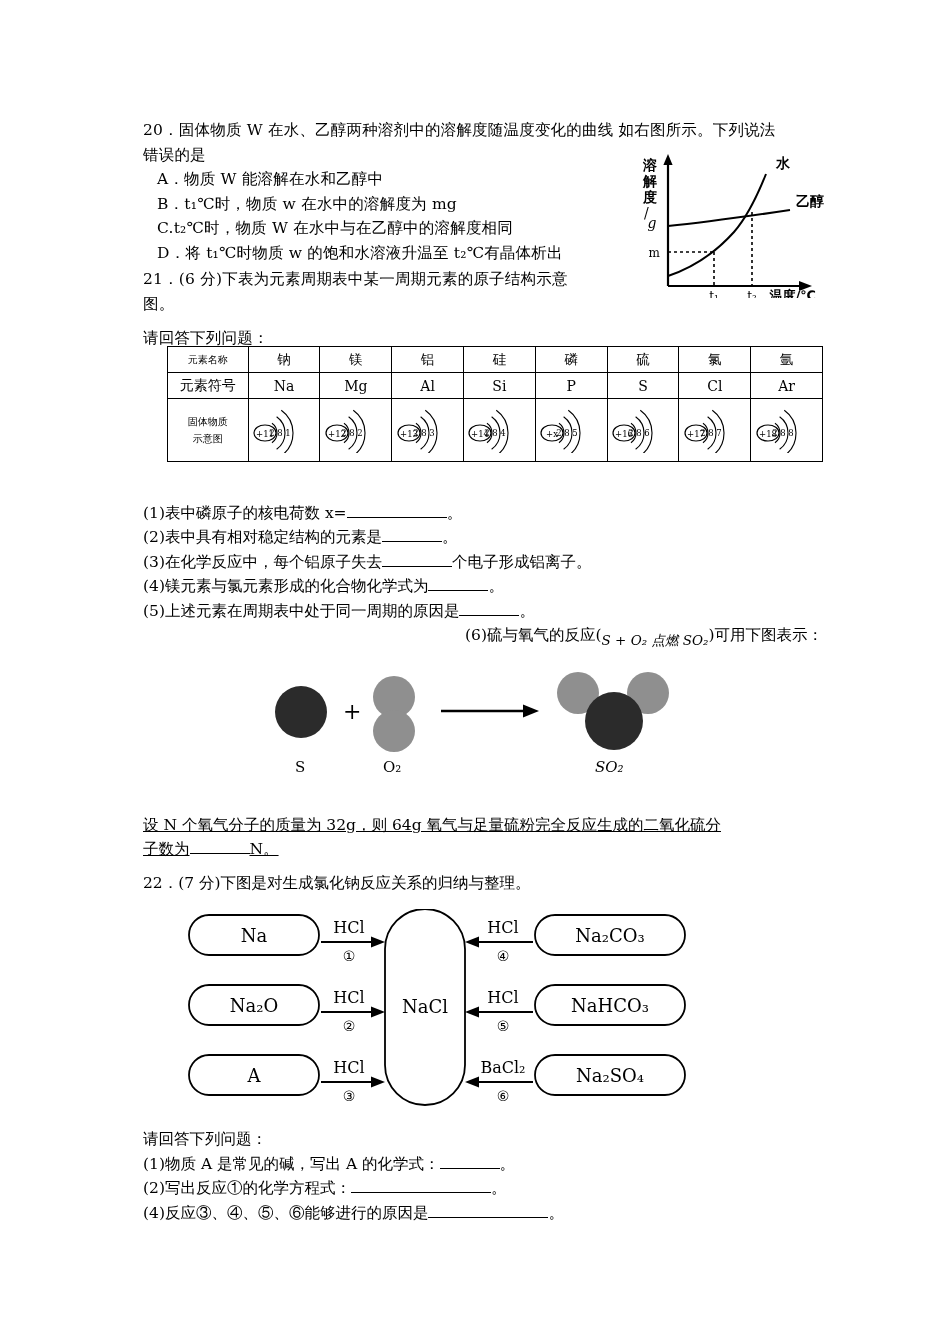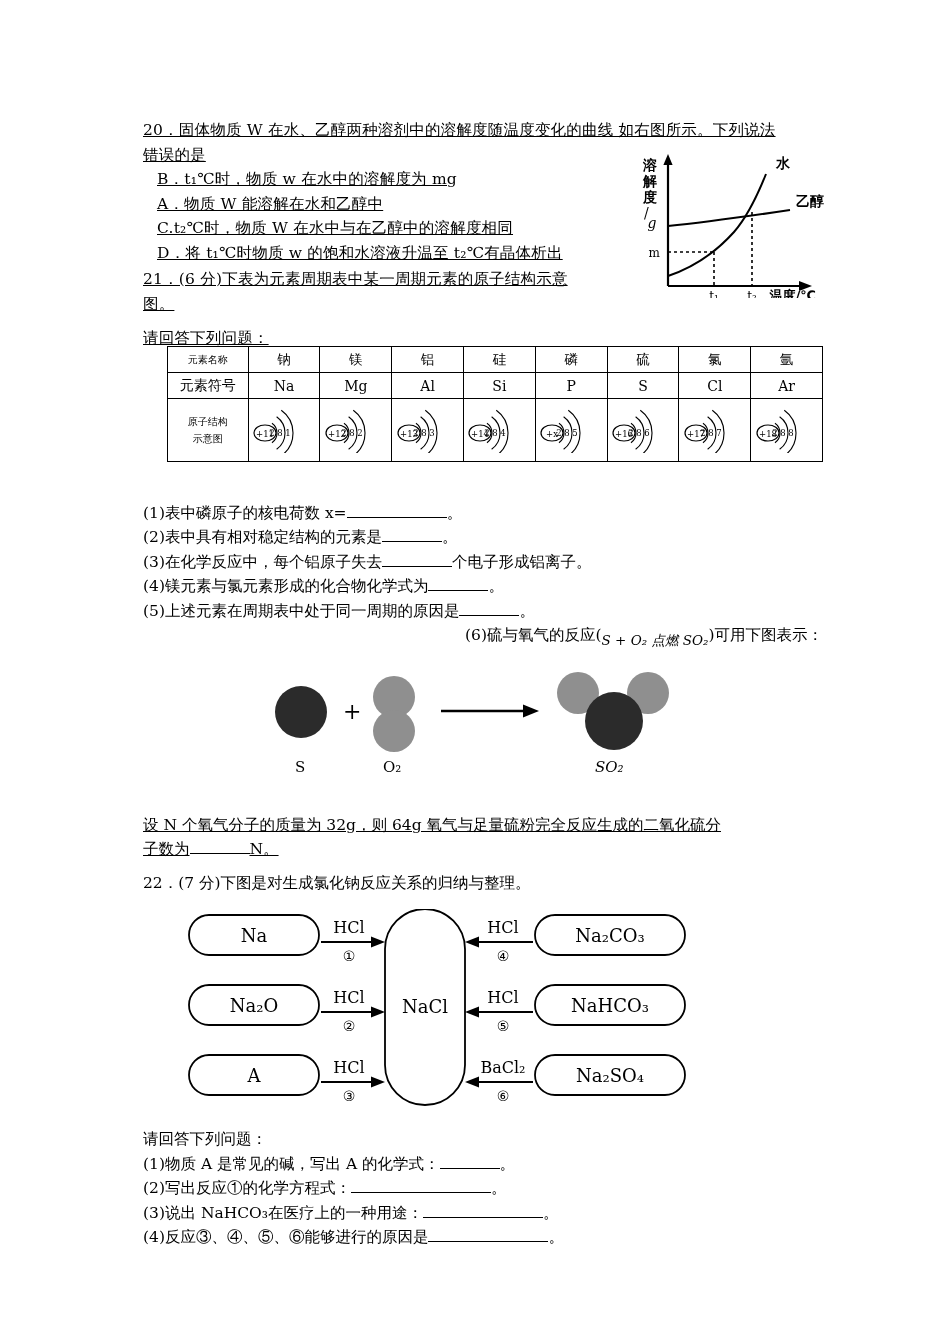--- a/index.html
+++ b/index.html
@@ -24,21 +24,20 @@
     top: 118px;
     width: 680px;
   }
 
   
   .line {
     font-size: 15.5px;
     line-height: 24.5px;
     white-space: nowrap;
     letter-spacing: 0.2px;
-    text-decoration: underline;
   }
   .blk { line-height: 24.5px; font-size: 15.5px; }
   .indent1 { padding-left: 14px; }
   .ul { display: inline-block; border-bottom: 1px solid #000; height: 14px; }
   .u60 { width: 60px; } .u70 { width: 70px; }
   .u100 { width: 100px; } .u120 { width: 120px; } .u140 { width: 140px; }
 
   
   #q20 { position: relative; }
   #q20-opts { width: 470px; }
@@ -118,22 +117,22 @@
 </head>
 <body>
 
 <div class="page">
   <div class="content">
 
     <div id="q20">
       <div class="line">20．固体物质 W 在水、乙醇两种溶剂中的溶解度随温度变化的曲线 如右图所示。下列说法</div>
       <div class="line">错误的是</div>
       <div id="q20-opts">
+        <div class="line indent1">A．物质 W 能溶解在水和乙醇中</div>
         <div class="line indent1">B．t₁℃时，物质 w 在水中的溶解度为 mg</div>
-        <div class="line indent1">A．物质 W 能溶解在水和乙醇中</div>
         <div class="line indent1">C.t₂℃时，物质 W 在水中与在乙醇中的溶解度相同</div>
         <div class="line indent1">D．将 t₁℃时物质 w 的饱和水溶液升温至 t₂℃有晶体析出</div>
       </div>
 
       <div class="chart-wrap">
         <svg width="215" height="150" viewBox="0 0 215 150">
 
           <line x1="38" y1="138" x2="38" y2="14" stroke="#000" stroke-width="2.2"></line>
           <polygon points="38,6 33.4,17 42.6,17" fill="#000"></polygon>
 
@@ -193,21 +192,21 @@
         <td>Mg</td>
         <td>Al</td>
         <td>Si</td>
         <td>P</td>
         <td>S</td>
         <td>Cl</td>
         <td>Ar</td>
       </tr>
       <tr class="r3">
         <td class="rowlab">
-          <div class="rowlab2">原子结构</div>
+          <div class="rowlab2">固体物质</div>
           <div class="rowlab2">示意图</div>
         </td>
         <td>
               <div class="atom">
                 <svg width="66" height="46" viewBox="0 0 66 46">
                   <ellipse cx="14" cy="26" rx="11" ry="8" fill="#fff" stroke="#000" stroke-width="1.2"></ellipse>
                   <text x="14" y="29.5" text-anchor="middle" font-family="'DejaVu Serif', serif" font-size="8.5">+11</text>
                   <path d="M20.98,16.24 A12,12 0 0 1 20.98,35.76" fill="none" stroke="#000" stroke-width="1.1"></path>
                   <text x="21" y="29" text-anchor="middle" font-family="'DejaVu Serif', serif" font-size="8.5">2</text>
                   <path d="M25.63,9.73 A20,20 0 0 1 25.63,42.27" fill="none" stroke="#000" stroke-width="1.1"></path>
@@ -433,21 +432,18 @@
 
     <div style="margin-top:18px;">
       <div class="blk">请回答下列问题：</div>
       <div class="blk">
         <span>(1)物质 A 是常见的碱，写出 A 的化学式：</span><span class="ul u60"></span><span>。</span>
       </div>
       <div class="blk">
         <span>(2)写出反应①的化学方程式：</span><span class="ul u140"></span><span>。</span>
       </div>
       <div class="blk">
-        <span>(3)说出 NaHCO₃在医疗上的一种用途：</span><span class="ul u120"></span><span>。</span>
-      </div>
-      <div class="blk">
         <span>(4)反应③、④、⑤、⑥能够进行的原因是</span><span class="ul u120"></span><span>。</span>
       </div>
     </div>
 
   </div>
 </div>
 
 </body></html>

